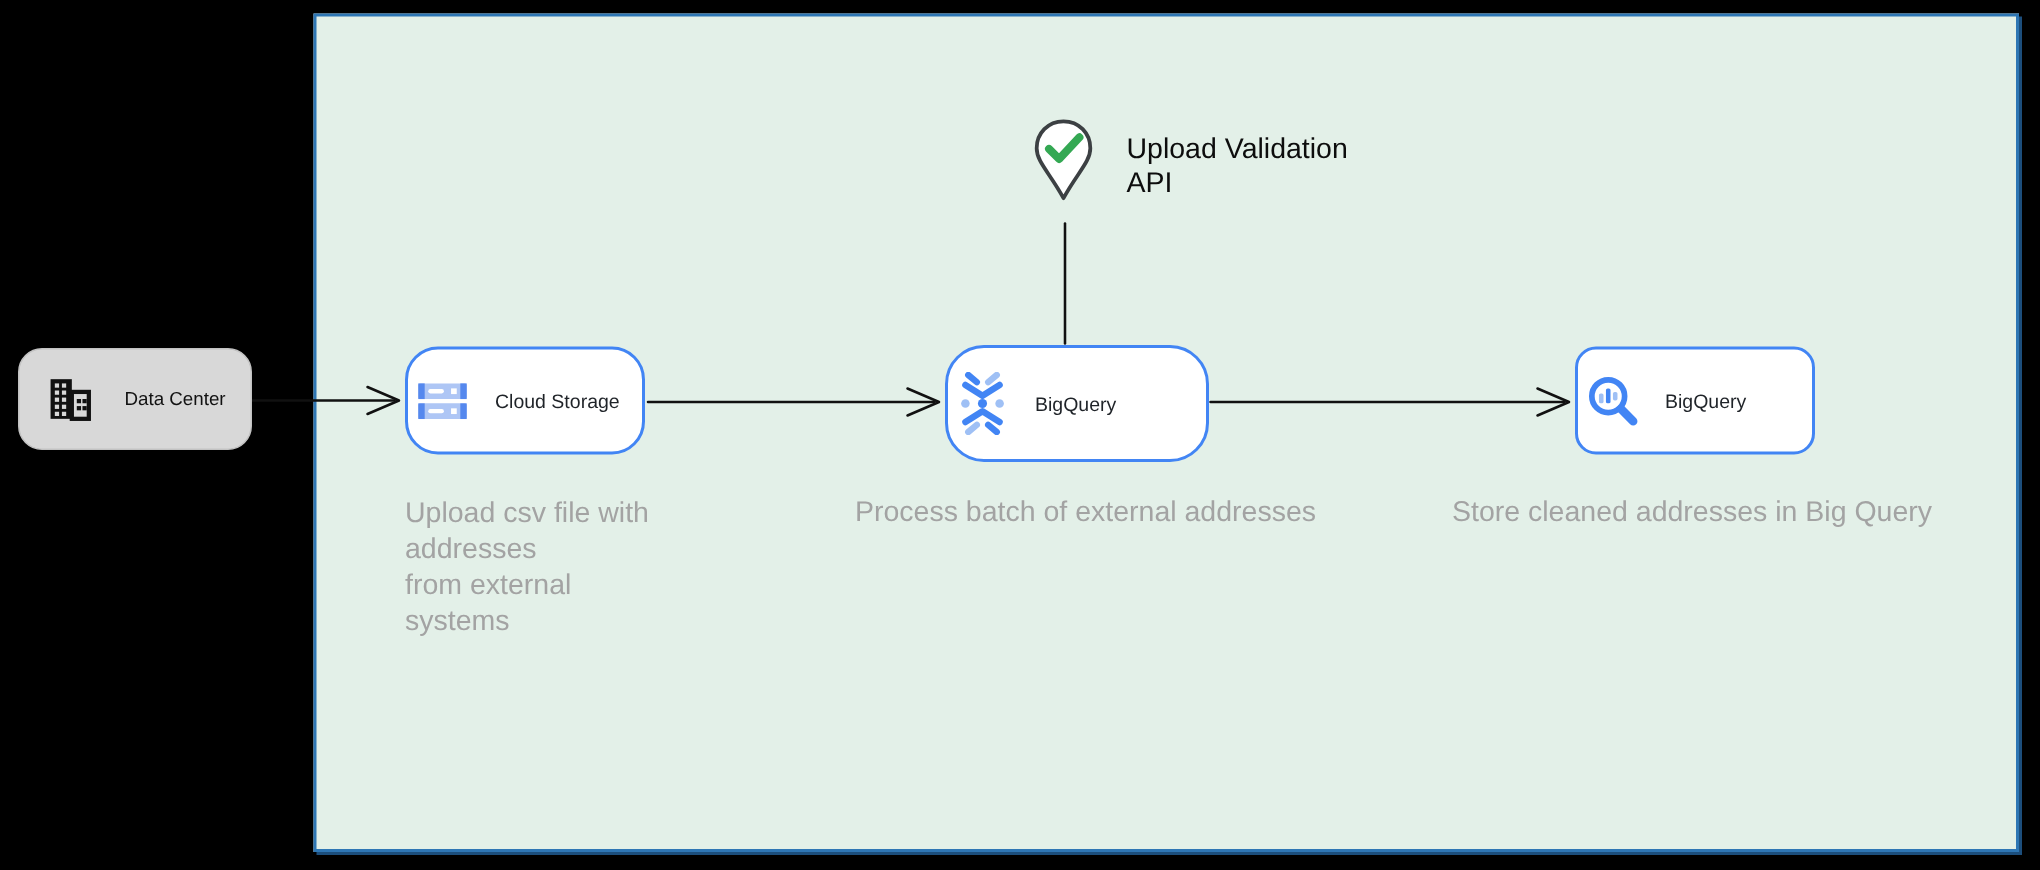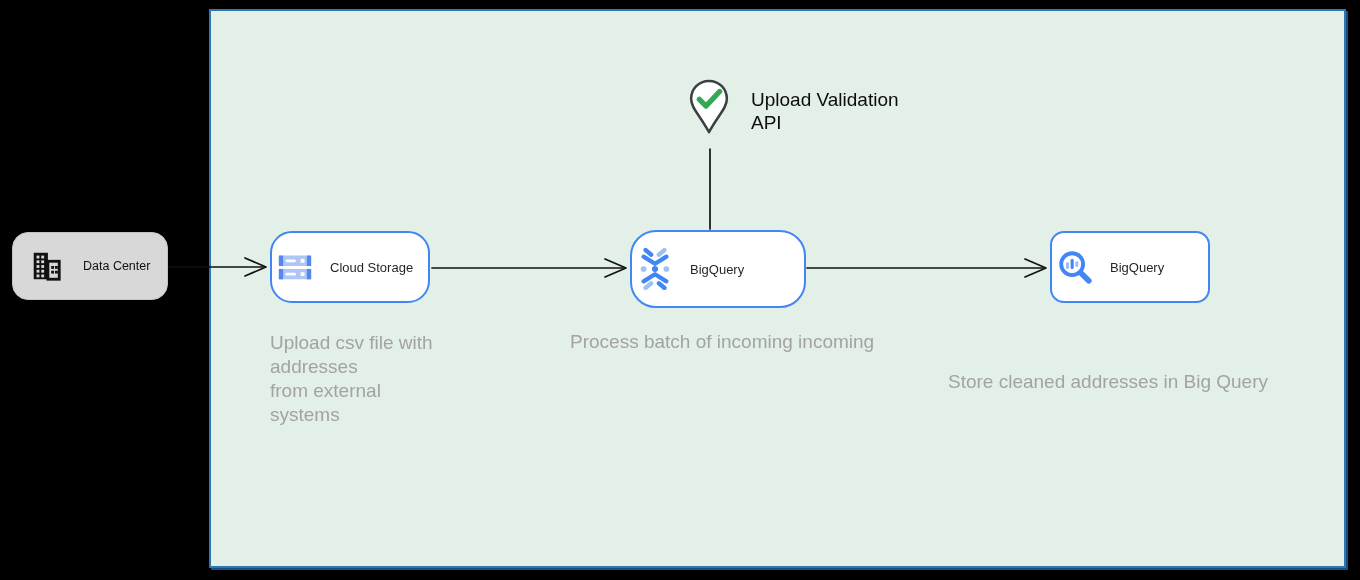--- a/index.html
+++ b/index.html
@@ -47,21 +47,21 @@
     color:#0d0d0d;white-space:pre-line;
   }
 
   
   .note{
     position:absolute;font-size:19px;line-height:24px;color:#a3a3a3;
     white-space:pre-line;
   }
   .note-upload{left:270px;top:331px;}
   .note-process{left:570px;top:330px;}
-  .note-store{left:948px;top:330px;margin-top:40px;}
+  .note-store{left:968px;top:330px;}
 </style>
 </head>
 <body>
 
 <div class="stage">
 
   <div class="gcp-boundary"></div>
 
   <svg class="wires" viewBox="0 0 1360 580" xmlns="http://www.w3.org/2000/svg">
     <g stroke="#111" stroke-width="1.7" fill="none" stroke-linecap="round" stroke-linejoin="round">
@@ -167,16 +167,16 @@
       <path d="M13,22 L20,29 L34,14" fill="none" stroke="#34a853" stroke-width="5.5" stroke-linecap="round" stroke-linejoin="round"></path>
     </svg>
   </div>
   <div class="pin-label">Upload Validation
 API</div>
 
   <div class="note note-upload">Upload csv file with
 addresses
 from external
 systems</div>
-  <div class="note note-process">Process batch of incoming incoming</div>
+  <div class="note note-process">Process batch of external addresses</div>
   <div class="note note-store">Store cleaned addresses in Big Query</div>
 
 </div>
 
 </body></html>

